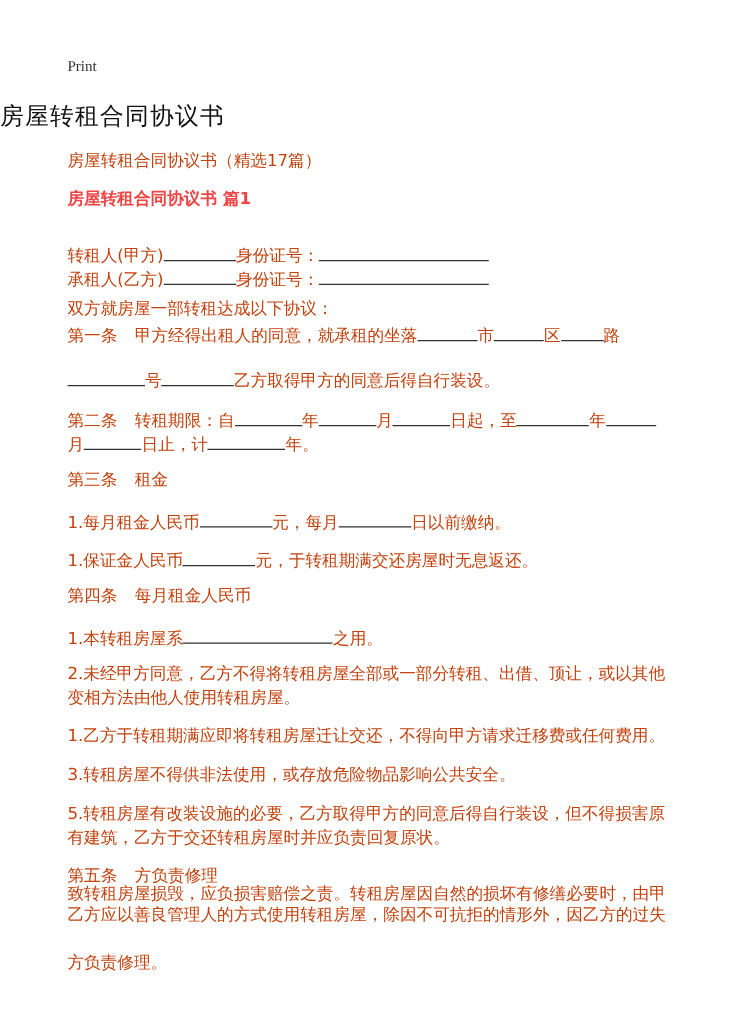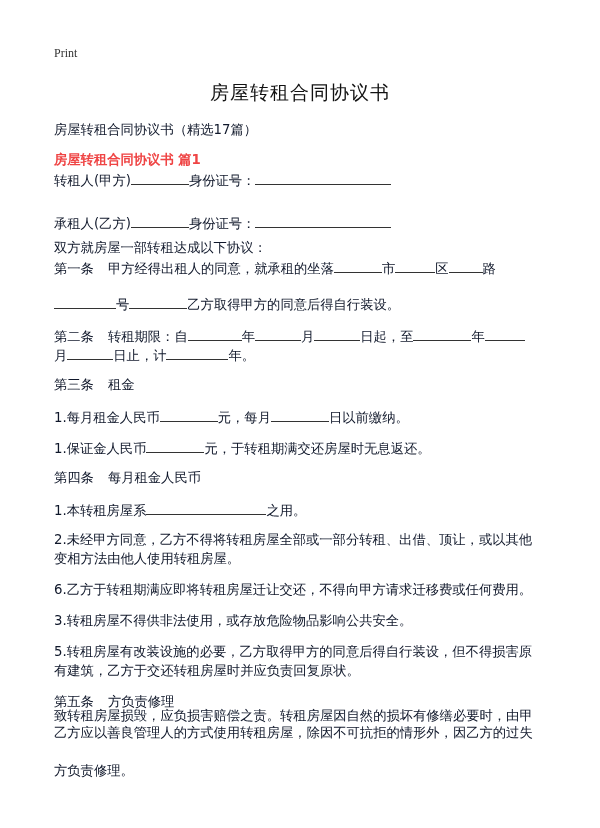--- a/index.html
+++ b/index.html
@@ -1,38 +1,38 @@
 <!DOCTYPE html>
 <html><head>
 <meta charset="utf-8">
 <style>
   html, body { margin: 0; padding: 0; background: #ffffff; }
   body { width: 600px; height: 828px; overflow: hidden; position: relative;
          font-family: "DejaVu Sans", "Liberation Sans", sans-serif; color: #222; }
   .print { position: absolute; left: 54px; top: 46px; font-family: "Liberation Serif", "DejaVu Serif", serif;
            font-size: 12px; color: #333; }
-  .title { position: absolute; left: 0; width: 600px; top: 80px; text-align: center;
+  .title { position: absolute; left: 0; width: 600px; top: 80px; text-align: left;
            font-size: 19px; color: #111; letter-spacing: 1px; }
-  .line { position: absolute; left: 54px; font-size: 13.3px; color: #0f172a; white-space: nowrap; line-height: 19px; }
+  .line { position: absolute; left: 54px; font-size: 13.3px; color: #c2410c; white-space: nowrap; line-height: 19px; }
   .bold { font-weight: bold; color: #ef4444; }
   .blank { display: inline-block; border-bottom: 1px solid #333; height: 15px; vertical-align: baseline; }
   .gap { display: inline-block; width: 14px; }
 </style>
 </head>
 <body>
 
 <div class="print">Print</div>
 
 <div class="title">房屋转租合同协议书</div>
 
 <div class="line" style="top:120px">房屋转租合同协议书（精选17篇）</div>
 
 <div class="line bold" style="top:150px">房屋转租合同协议书 篇1</div>
 
-<div class="line" style="top:169px">
+<div class="line" style="top:193px">
   <span>转租人(甲方)</span><span class="blank" style="width:58px"></span><span>身份证号：</span><span class="blank" style="width:136px"></span>
 </div>
 
 <div class="line" style="top:212px">
   <span>承租人(乙方)</span><span class="blank" style="width:58px"></span><span>身份证号：</span><span class="blank" style="width:136px"></span>
 </div>
 
 <div class="line" style="top:238px">双方就房屋一部转租达成以下协议：</div>
 
 <div class="line" style="top:257px">
@@ -65,21 +65,21 @@
   <span>第四条</span><span class="gap"></span><span>每月租金人民币</span>
 </div>
 
 <div class="line" style="top:499px">
   <span>1.本转租房屋系</span><span class="blank" style="width:120px"></span><span>之用。</span>
 </div>
 
 <div class="line" style="top:530px">2.未经甲方同意，乙方不得将转租房屋全部或一部分转租、出借、顶让，或以其他</div>
 <div class="line" style="top:549px">变相方法由他人使用转租房屋。</div>
 
-<div class="line" style="top:580px">6.乙方于转租期满应即将转租房屋迁让交还，不得向甲方请求迁移费或任何费用。</div>
+<div class="line" style="top:580px">1.乙方于转租期满应即将转租房屋迁让交还，不得向甲方请求迁移费或任何费用。</div>
 
 <div class="line" style="top:611px">3.转租房屋不得供非法使用，或存放危险物品影响公共安全。</div>
 
 <div class="line" style="top:642px">5.转租房屋有改装设施的必要，乙方取得甲方的同意后得自行装设，但不得损害原</div>
 <div class="line" style="top:661px">有建筑，乙方于交还转租房屋时并应负责回复原状。</div>
 
 <div class="line" style="top:692px">
   <span>第五条</span><span class="gap"></span><span>方负责修理</span>
 </div>
 

